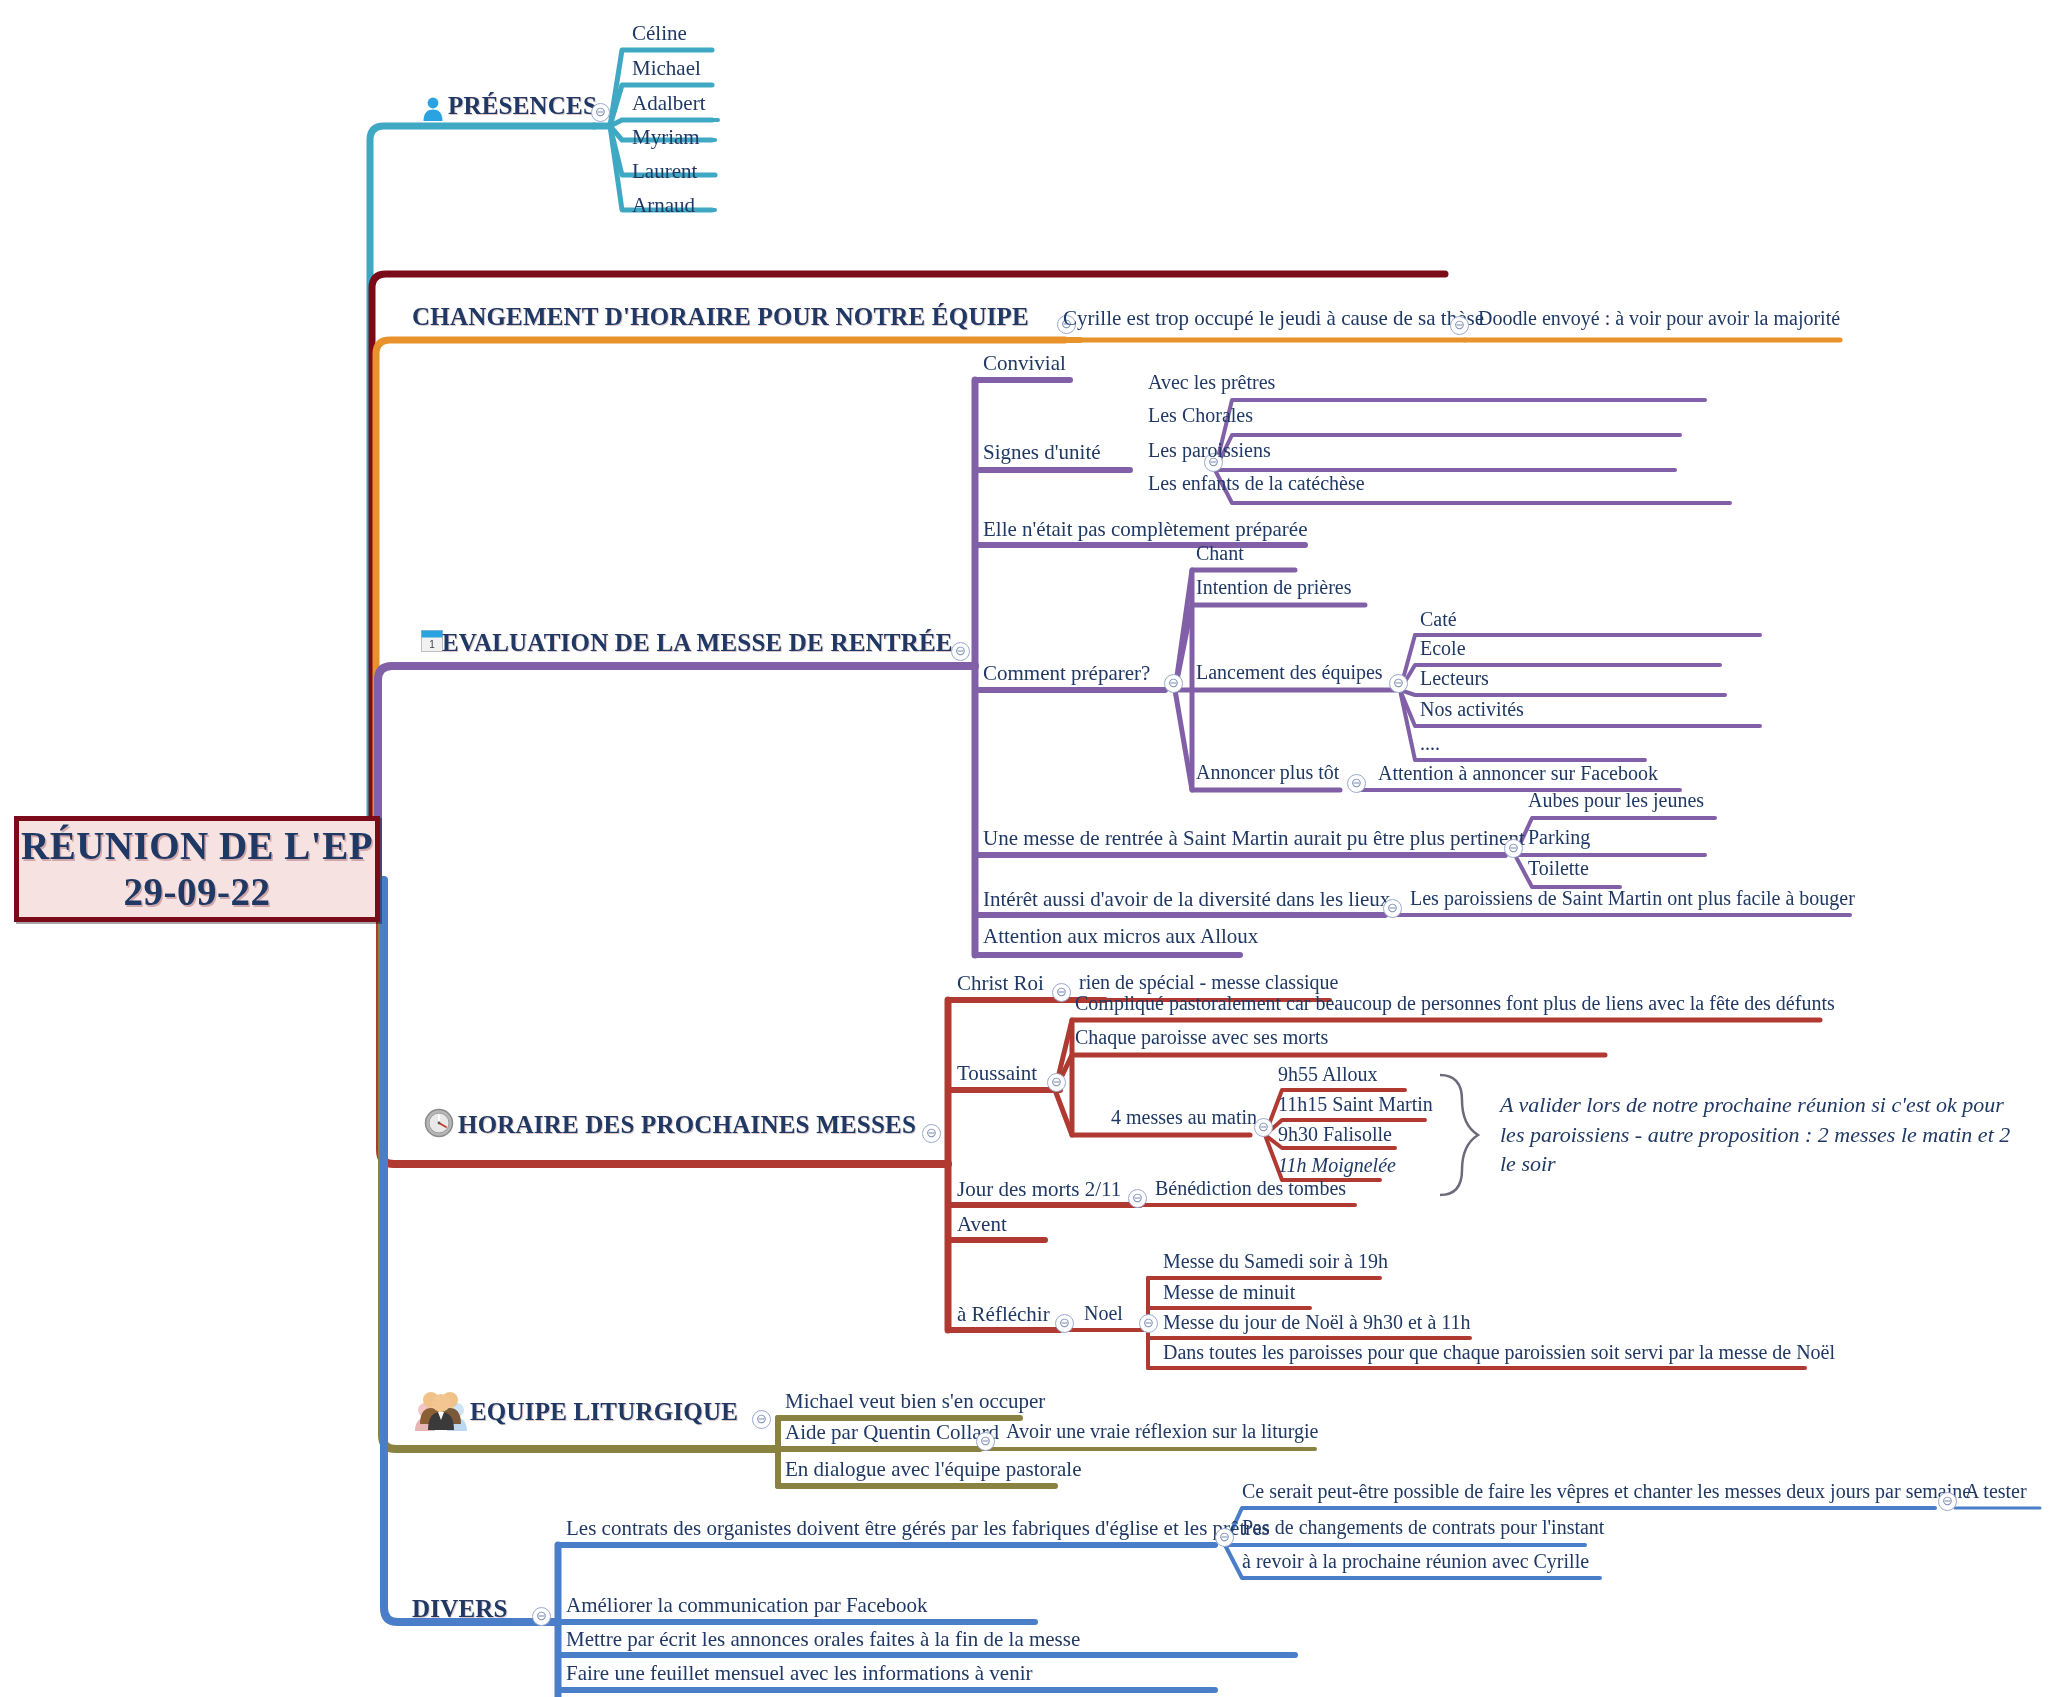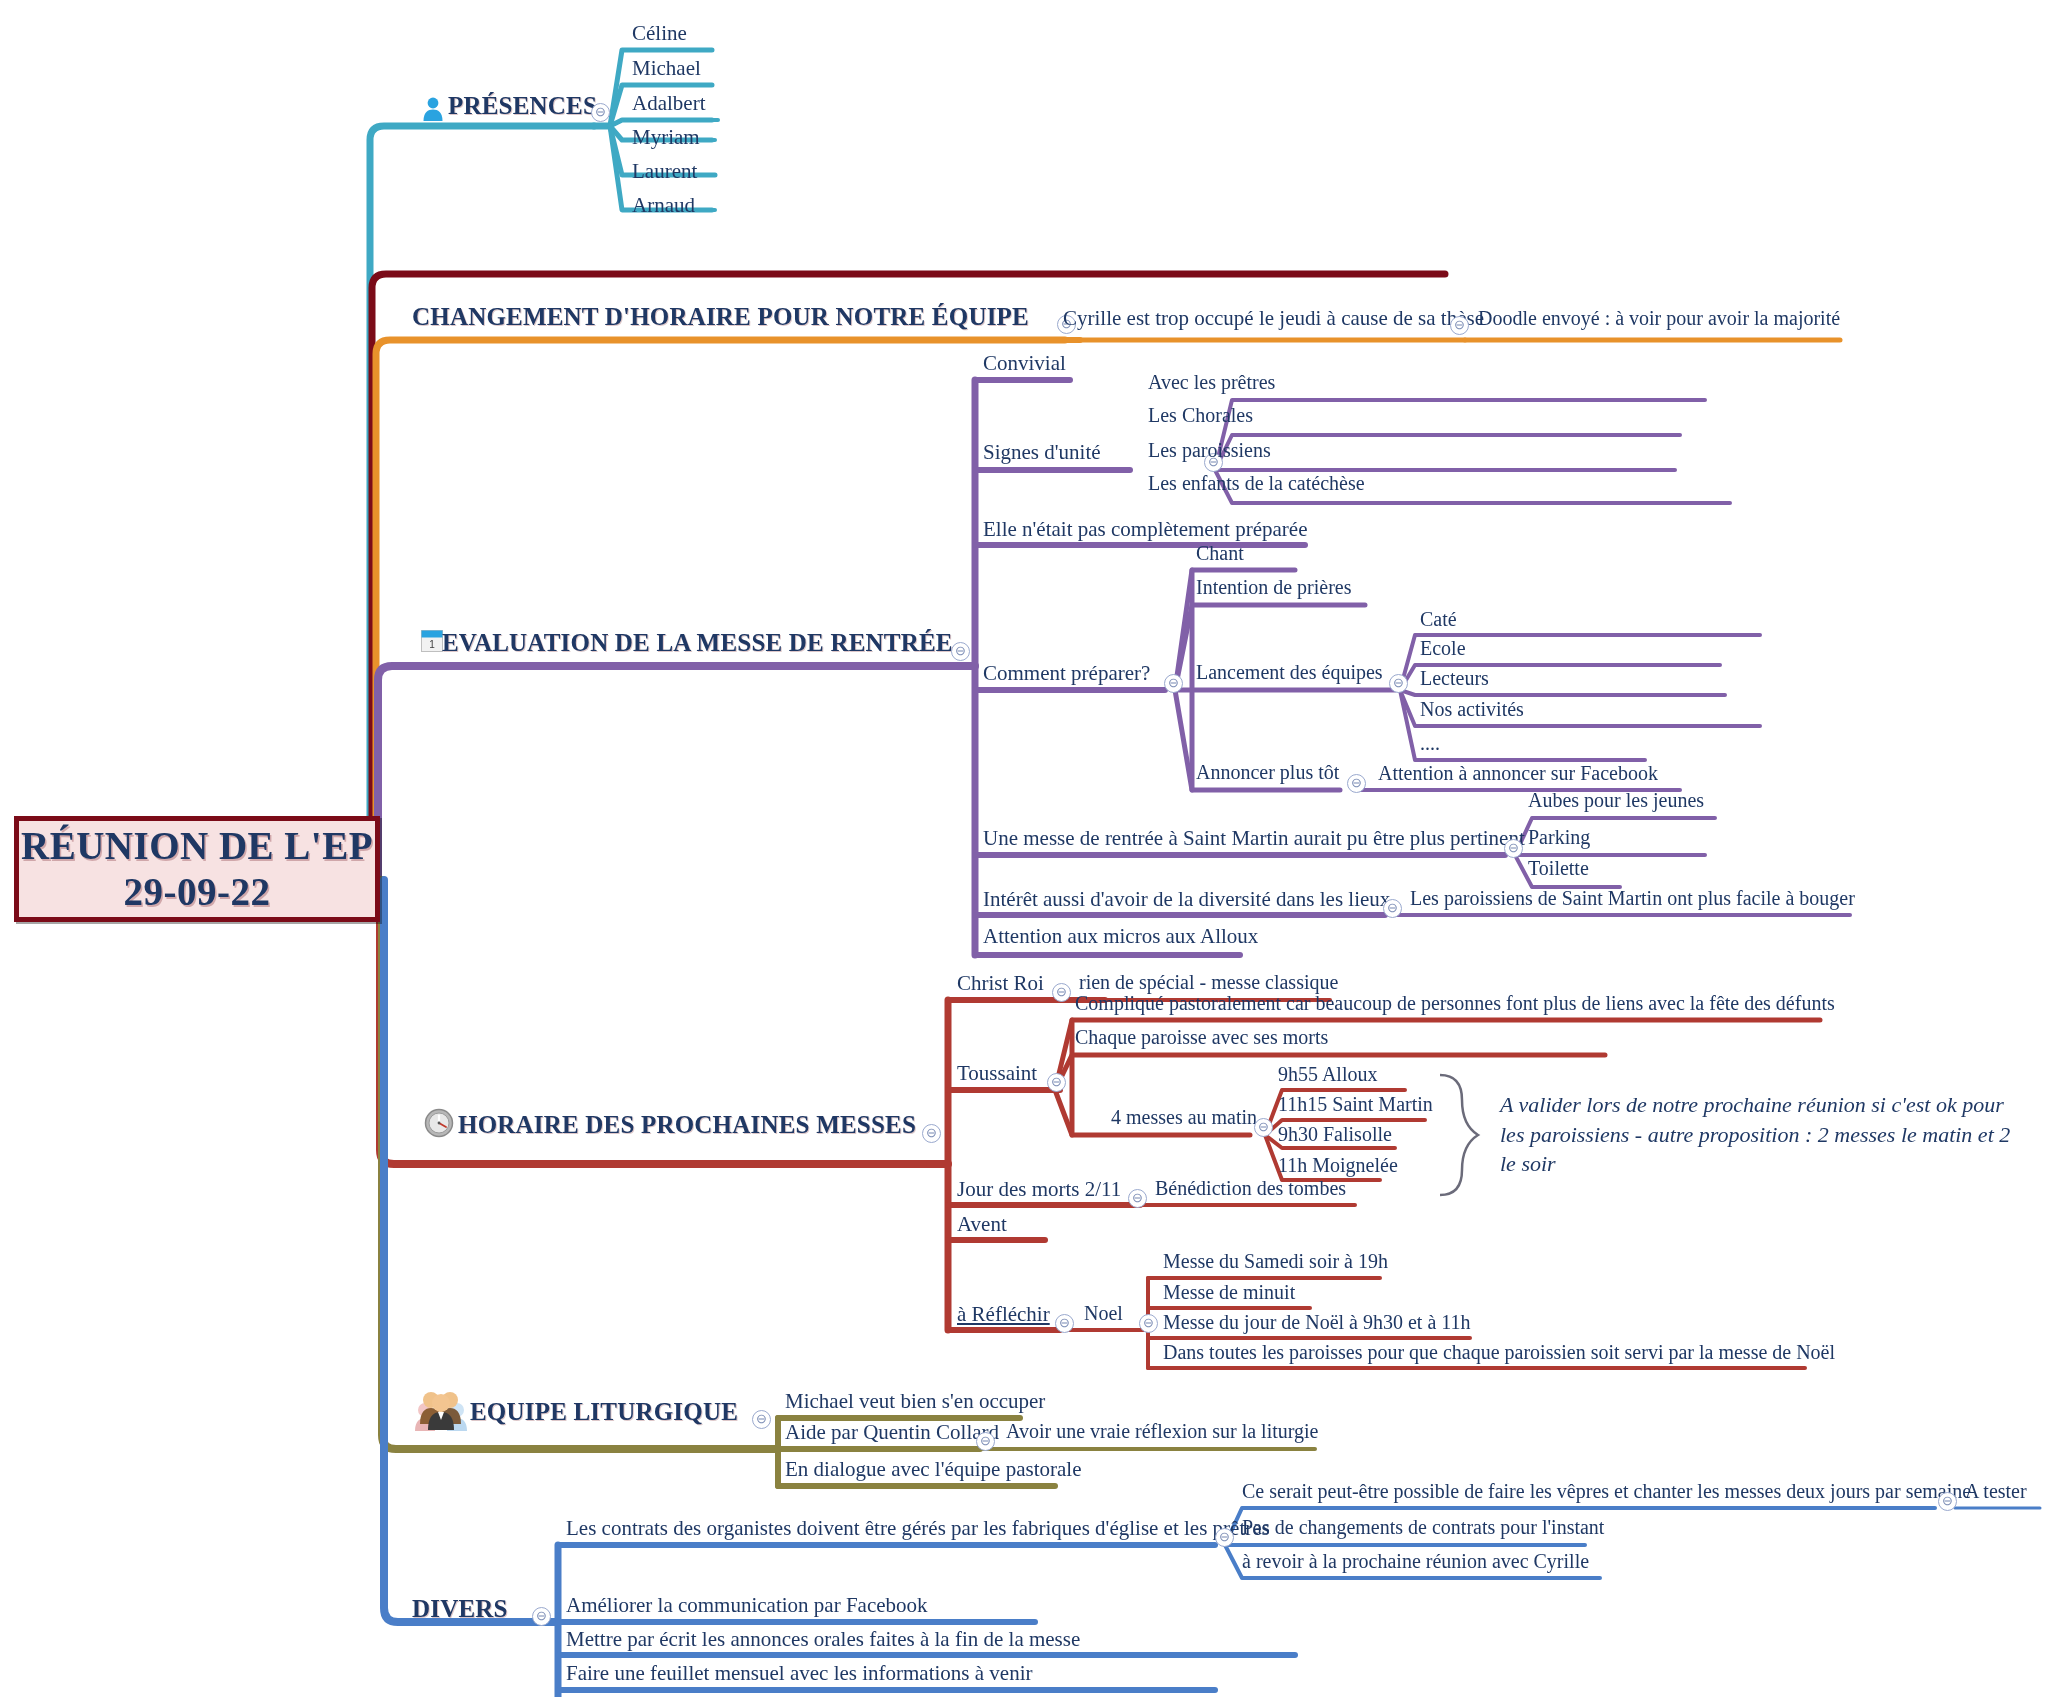--- a/index.html
+++ b/index.html
@@ -285,31 +285,31 @@
 
   <div class="node lvl2" style="left:957px;top:1062px;">Toussaint</div>
   <div class="toggle" style="left:1047px;top:1073px;"></div>
   <div class="node lvl3" style="left:1075px;top:993px;">Compliqué pastoralement car beaucoup de personnes font plus de liens avec la fête des défunts</div>
   <div class="node lvl3" style="left:1075px;top:1027px;">Chaque paroisse avec ses morts</div>
   <div class="node lvl3" style="left:1075px;top:1107px;padding-left:36px;">4 messes au matin</div>
   <div class="toggle" style="left:1254px;top:1118px;"></div>
   <div class="node lvl4" style="left:1278px;top:1064px;">9h55 Alloux</div>
   <div class="node lvl4" style="left:1278px;top:1094px;">11h15 Saint Martin</div>
   <div class="node lvl4" style="left:1278px;top:1124px;">9h30 Falisolle</div>
-  <div class="node lvl4" style="left:1278px;top:1155px;">11h Moignelée</div>
+  <div class="node lvl4" style="left:1278px;top:1155px;font-style:italic;">11h Moignelée</div>
 
   <div class="node ital" style="left:1500px;top:1090px;width:530px;">A valider lors de notre prochaine réunion si c'est ok pour les paroissiens - autre proposition : 2 messes le matin et 2 le soir</div>
 
   <div class="node lvl2" style="left:957px;top:1178px;">Jour des morts 2/11</div>
   <div class="toggle" style="left:1128px;top:1189px;"></div>
   <div class="node lvl3" style="left:1155px;top:1178px;">Bénédiction des tombes</div>
 
   <div class="node lvl2" style="left:957px;top:1213px;">Avent</div>
 
-  <div class="node lvl2" style="left:957px;top:1303px;text-decoration:underline;">à Réfléchir</div>
+  <div class="node lvl2" style="left:957px;top:1303px;">à Réfléchir</div>
   <div class="toggle" style="left:1055px;top:1314px;"></div>
   <div class="node lvl3" style="left:1084px;top:1303px;">Noel</div>
   <div class="toggle" style="left:1139px;top:1314px;"></div>
   <div class="node lvl4" style="left:1163px;top:1251px;">Messe du Samedi soir à 19h</div>
   <div class="node lvl4" style="left:1163px;top:1282px;">Messe de minuit</div>
   <div class="node lvl4" style="left:1163px;top:1312px;">Messe du jour de Noël à 9h30 et  à 11h</div>
   <div class="node lvl4" style="left:1163px;top:1342px;">Dans toutes les paroisses pour que chaque paroissien soit servi par la messe de Noël</div>
 
   <span class="ico" style="left:412px;top:1388px;">
     <svg width="58" height="44" viewBox="0 0 58 44">

